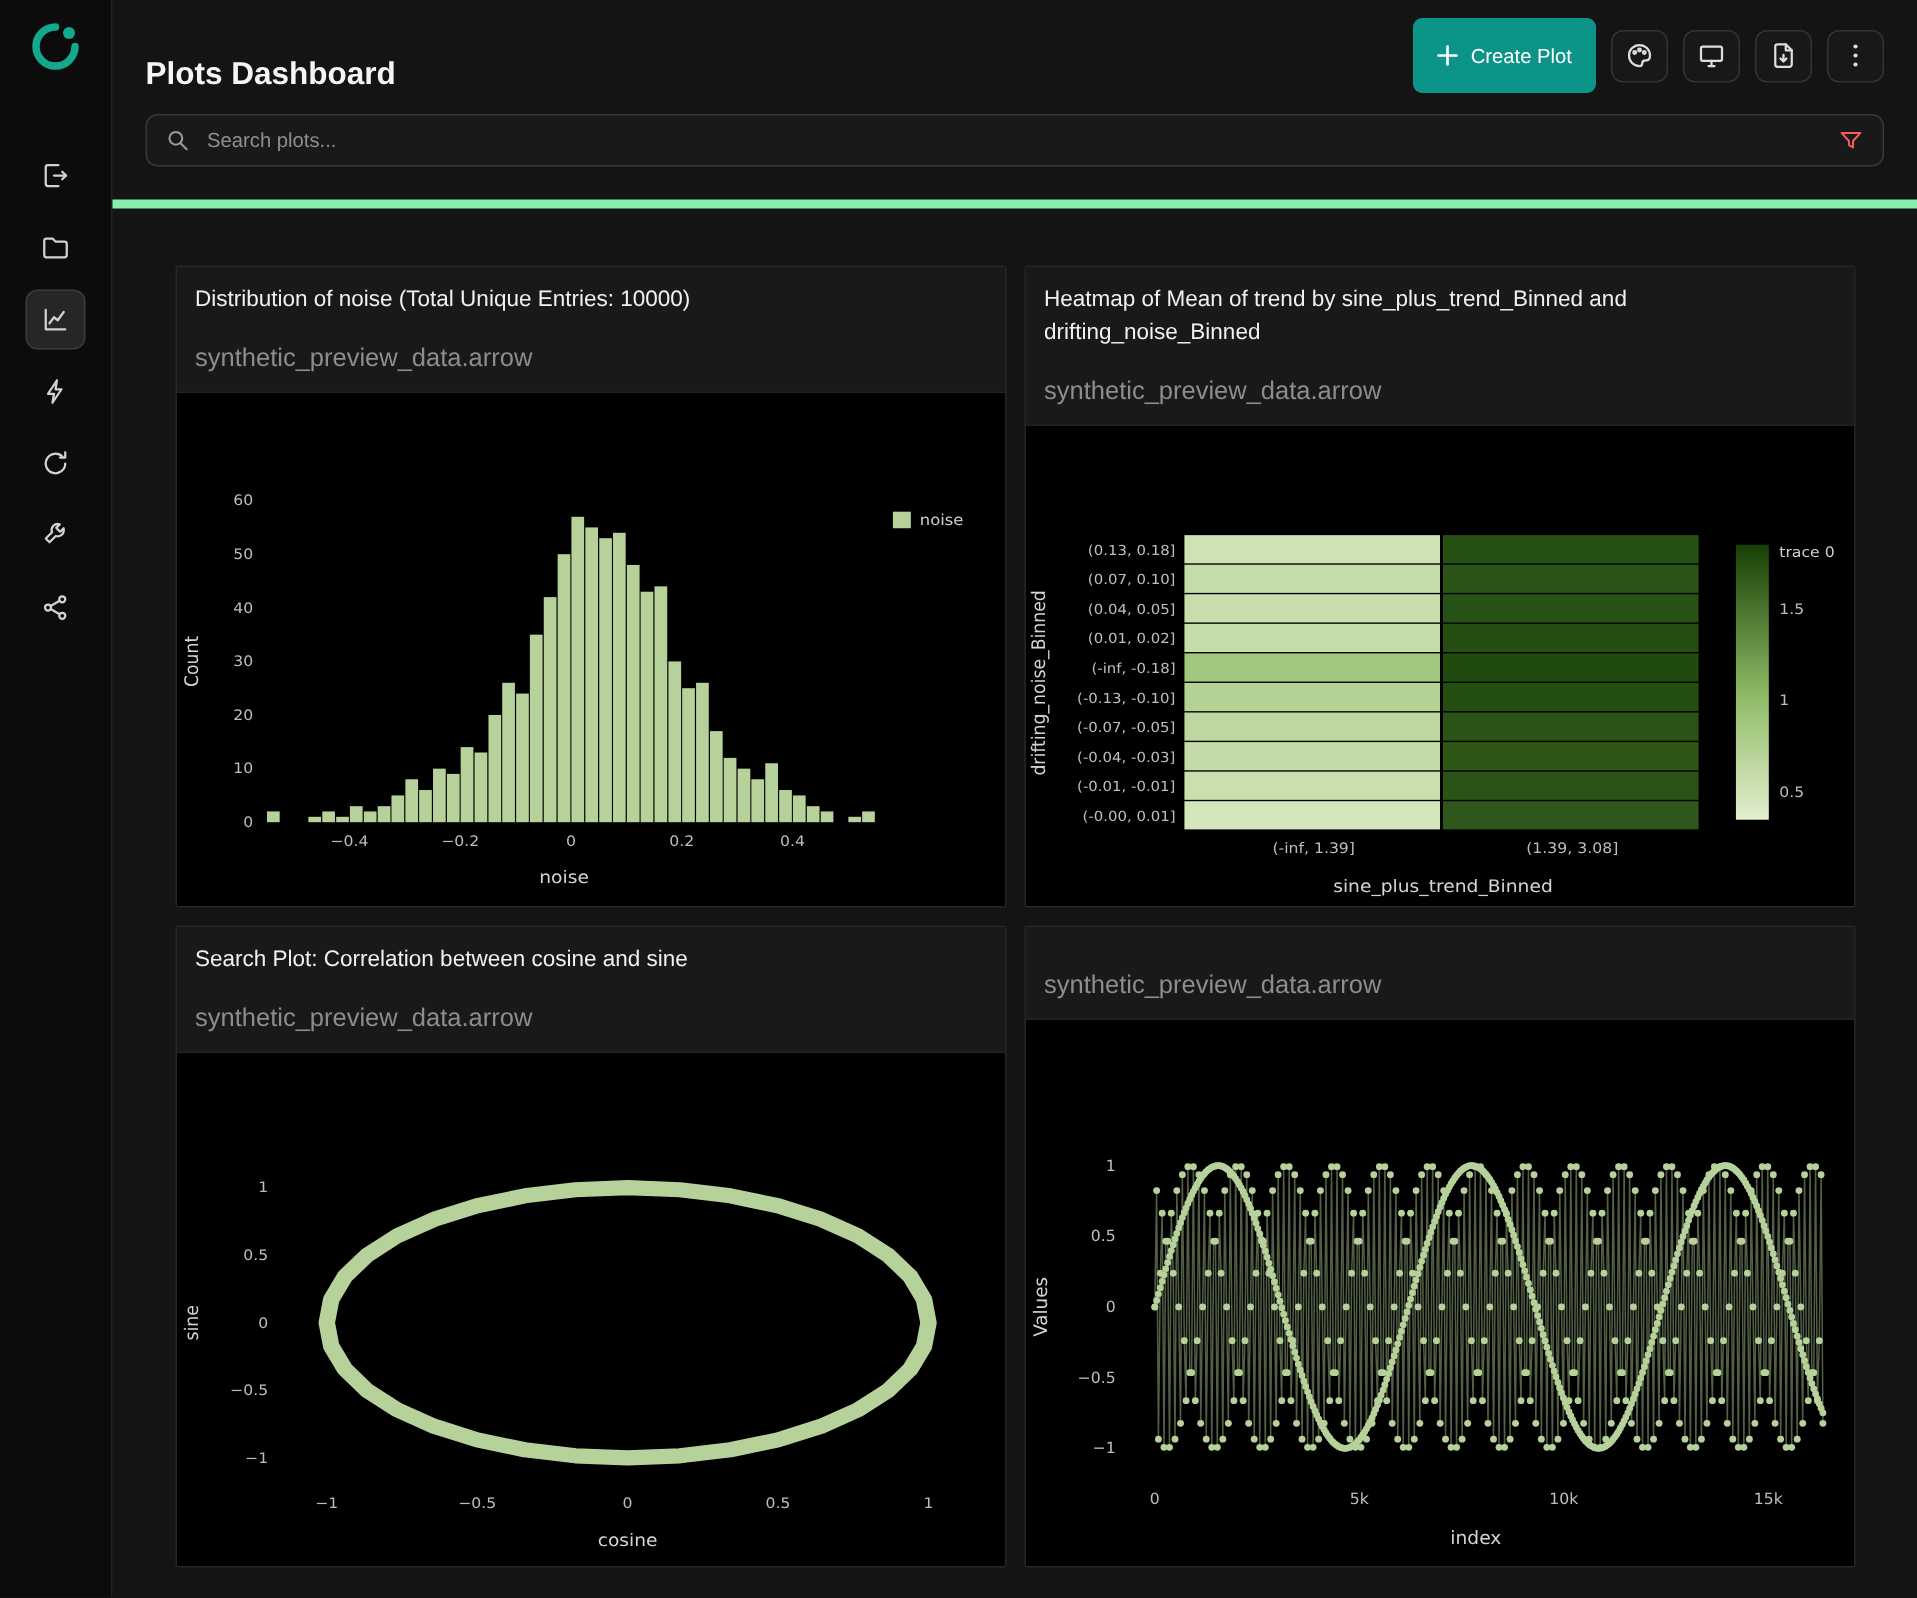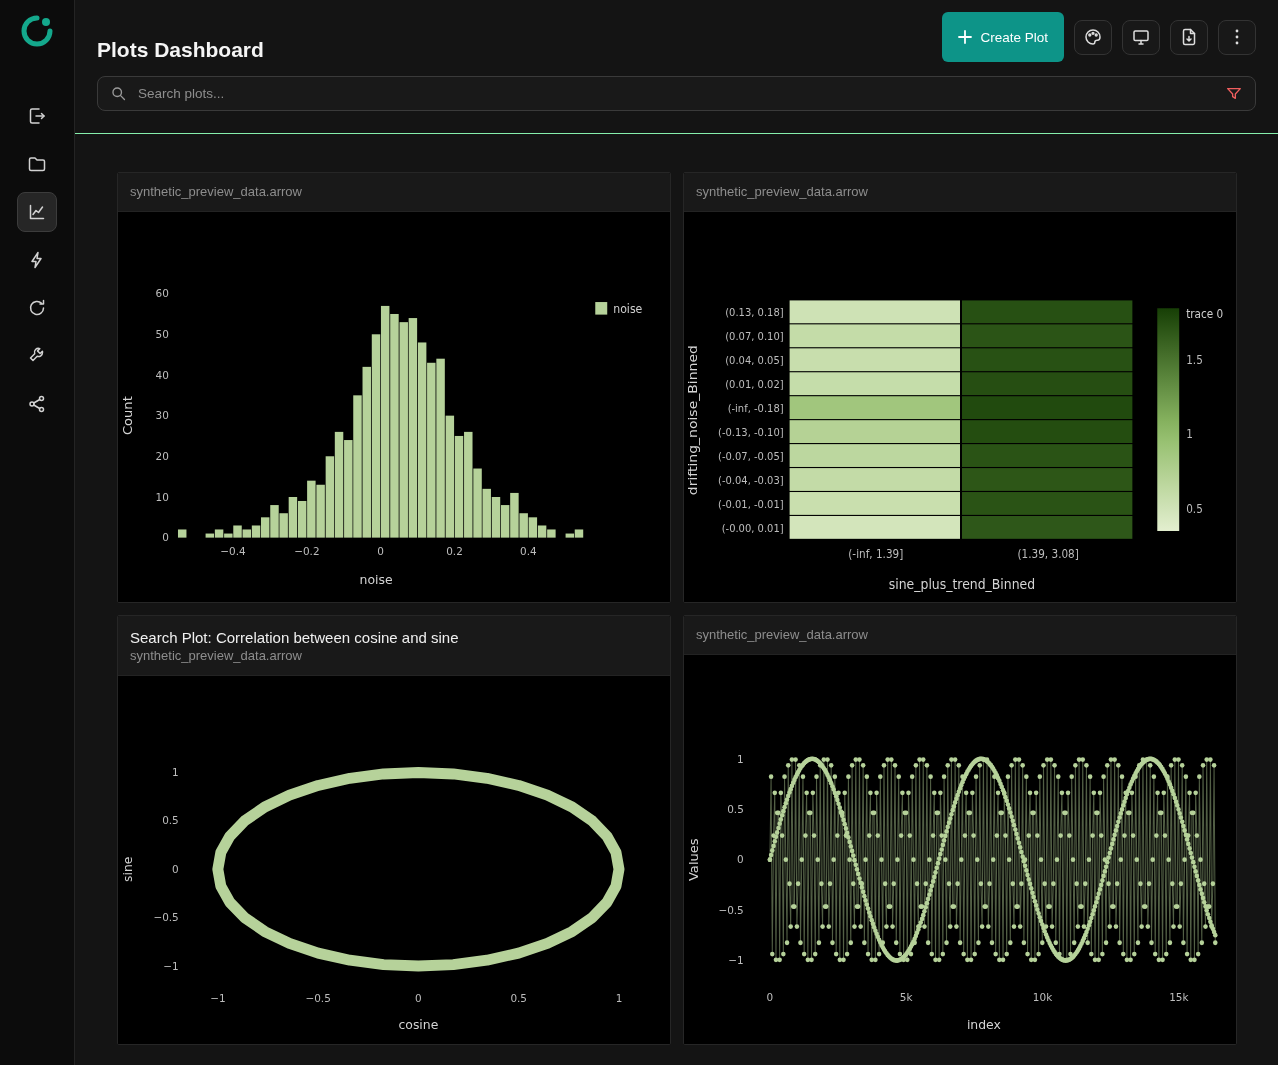--- a/index.html
+++ b/index.html
@@ -28,21 +28,21 @@
   h1{margin:0;font-size:21px;font-weight:700;color:#f5f5f5}
   .actions{display:flex;gap:10px;align-items:center}
   .create-btn{
     background:#0d9488;color:#fff;border:none;border-radius:6px;height:50px;padding:0 16px;
     font-size:13.5px;font-family:inherit;display:flex;align-items:center;gap:8px;cursor:pointer;
   }
   .icon-btn{
     width:38px;height:35px;background:#181818;border:1px solid #333;border-radius:8px;color:#ddd;
     display:flex;align-items:center;justify-content:center;cursor:pointer;
   }
-  .searchrow{padding:14px 22px 22px 22px;border-bottom:1px solid #86efac}
+  .searchrow{padding:14px 22px 22px 22px;border-bottom:6px solid #86efac}
   .search{
     display:flex;align-items:center;gap:9px;background:#191919;border:1px solid #3a3a3a;
     border-radius:8px;height:35px;padding:0 12px;box-sizing:border-box;
   }
   .search input{
     flex:1;background:transparent;border:none;outline:none;color:#ccc;font-size:13.5px;font-family:inherit;
   }
   .search input::placeholder{color:#8e8e8e}
   .funnel{cursor:pointer;display:flex}
 
@@ -50,21 +50,21 @@
   .grid{
     flex:1;display:grid;grid-template-columns:1fr 1fr;grid-template-rows:1fr 1fr;
     gap:12px;padding:38px 41px 20px 42px;box-sizing:border-box;min-height:0;
   }
   .card{
     background:#000;border:1px solid #262626;border-radius:2px;display:flex;flex-direction:column;
     min-height:0;overflow:hidden;
   }
   .card-head{background:#191919;padding:11px 12px 12px 12px;border-bottom:1px solid #232323}
   .card-title{font-size:15px;font-weight:500;color:#f0f0f0;line-height:1.45}
-  .card-sub{font-size:13px;color:#8d8d8d;margin-top:0}
+  .card-sub{font-size:17px;color:#8d8d8d;margin-top:18px}
   .card-body{flex:1;background:#000;min-height:0}
   svg.chart{display:block;width:100%;height:100%}
   svg text{font-family:"DejaVu Sans",sans-serif}
 </style>
 </head>
 <body>
 
 <div class="app">
 
   <aside class="sidebar">
@@ -173,20 +173,21 @@
             <path d="M3 4h14l-5.5 6v4.8L8.5 13v-3z"></path>
           </svg>
         </span>
       </div>
     </div>
 
     <main class="grid">
 
       <section class="card">
         <div class="card-head">
+          <div class="card-title">Distribution of noise (Total Unique Entries: 10000)</div>
           <div class="card-sub">synthetic_preview_data.arrow</div>
         </div>
         <div class="card-body">
           <svg class="chart" id="chart-0" viewBox="0 0 554 372" preserveAspectRatio="none">
               <rect x="60.2" y="303.2" width="8.5" height="7.8" fill="#b6d29a"></rect>
               <rect x="87.9" y="307.1" width="8.5" height="3.9" fill="#b6d29a"></rect>
               <rect x="97.2" y="303.2" width="8.5" height="7.8" fill="#b6d29a"></rect>
               <rect x="106.5" y="307.1" width="8.5" height="3.9" fill="#b6d29a"></rect>
               <rect x="115.7" y="299.4" width="8.5" height="11.6" fill="#b6d29a"></rect>
               <rect x="125.0" y="303.2" width="8.5" height="7.8" fill="#b6d29a"></rect>
@@ -240,20 +241,21 @@
               <text x="259" y="355" fill="#d4d4d4" font-size="12.5" text-anchor="middle">noise</text>
               <text x="14" y="194.5" fill="#d4d4d4" font-size="12.5" text-anchor="middle" transform="rotate(-90 14 194.5)">Count</text>
               <rect x="479" y="86" width="12" height="12" fill="#b6d29a"></rect>
               <text x="497" y="96" fill="#cfcfcf" font-size="11">noise</text>
             </svg>
         </div>
       </section>
 
       <section class="card">
         <div class="card-head">
+          <div class="card-title">Heatmap of Mean of trend by sine_plus_trend_Binned and drifting_noise_Binned</div>
           <div class="card-sub">synthetic_preview_data.arrow</div>
         </div>
         <div class="card-body">
           <svg class="chart" id="chart-1" viewBox="0 0 554 348" preserveAspectRatio="none">
               <rect x="106.0" y="79.0" width="171.0" height="20.4" fill="rgb(206,226,181)"></rect>
               <rect x="279.0" y="79.0" width="171.0" height="20.4" fill="rgb(39,80,19)"></rect>
               <rect x="106.0" y="100.4" width="171.0" height="20.4" fill="rgb(196,220,168)"></rect>
               <rect x="279.0" y="100.4" width="171.0" height="20.4" fill="rgb(43,84,22)"></rect>
               <rect x="106.0" y="121.8" width="171.0" height="20.4" fill="rgb(200,222,173)"></rect>
               <rect x="279.0" y="121.8" width="171.0" height="20.4" fill="rgb(40,81,20)"></rect>

